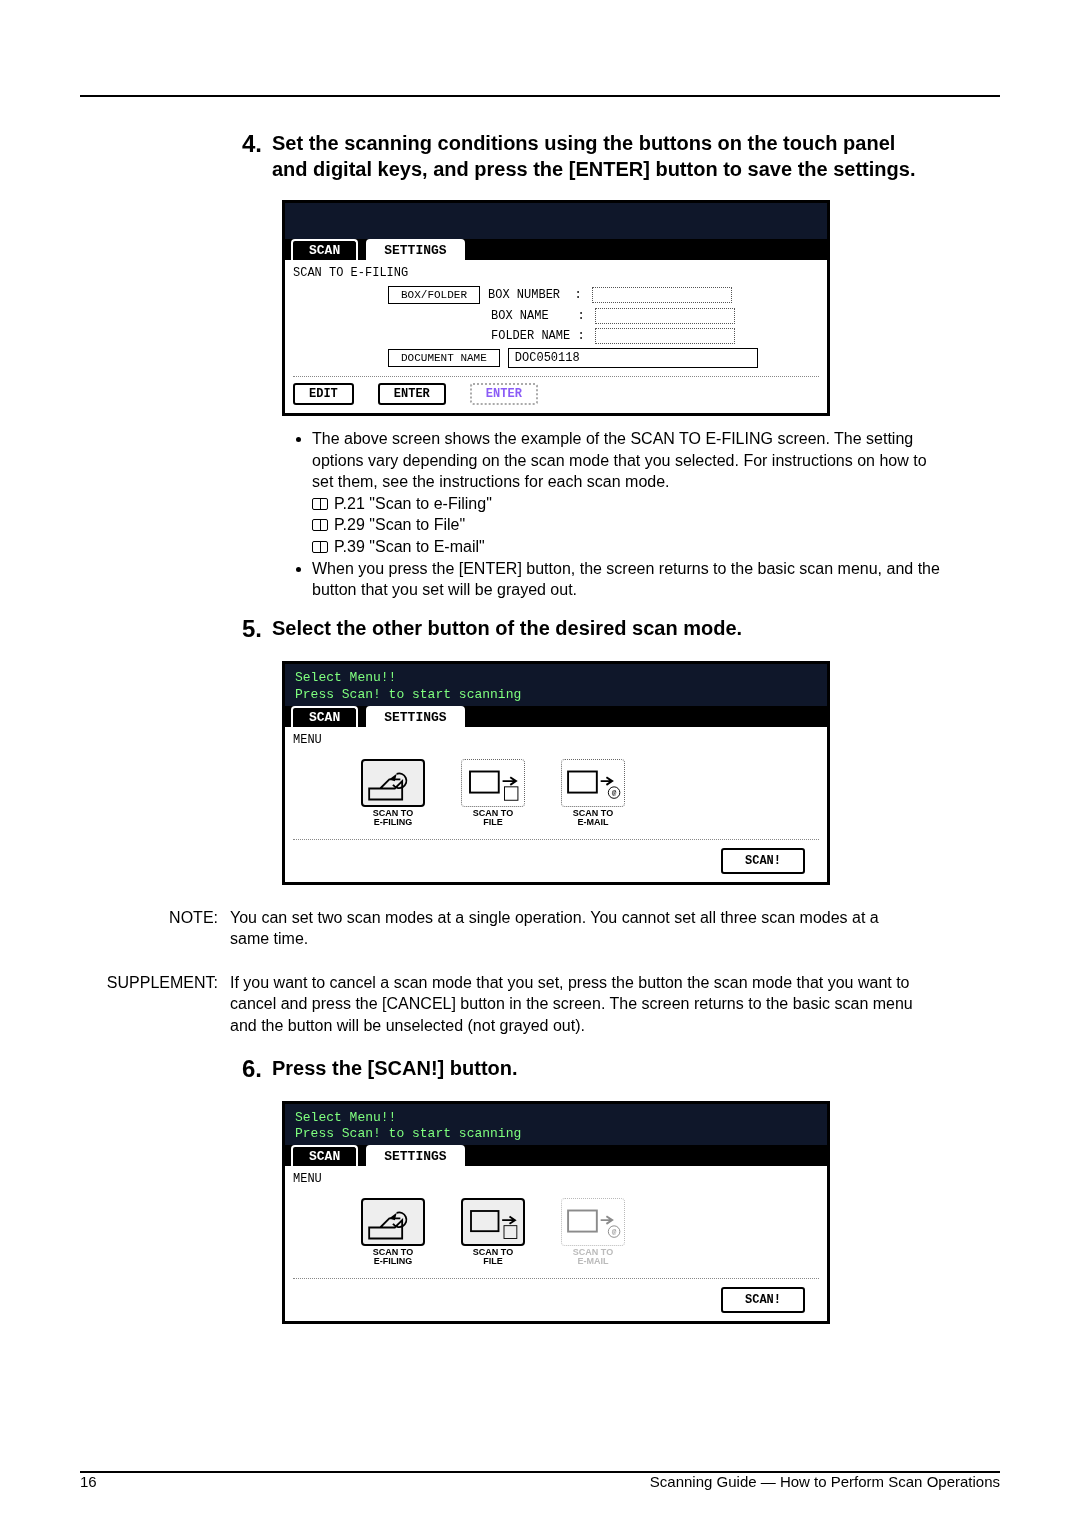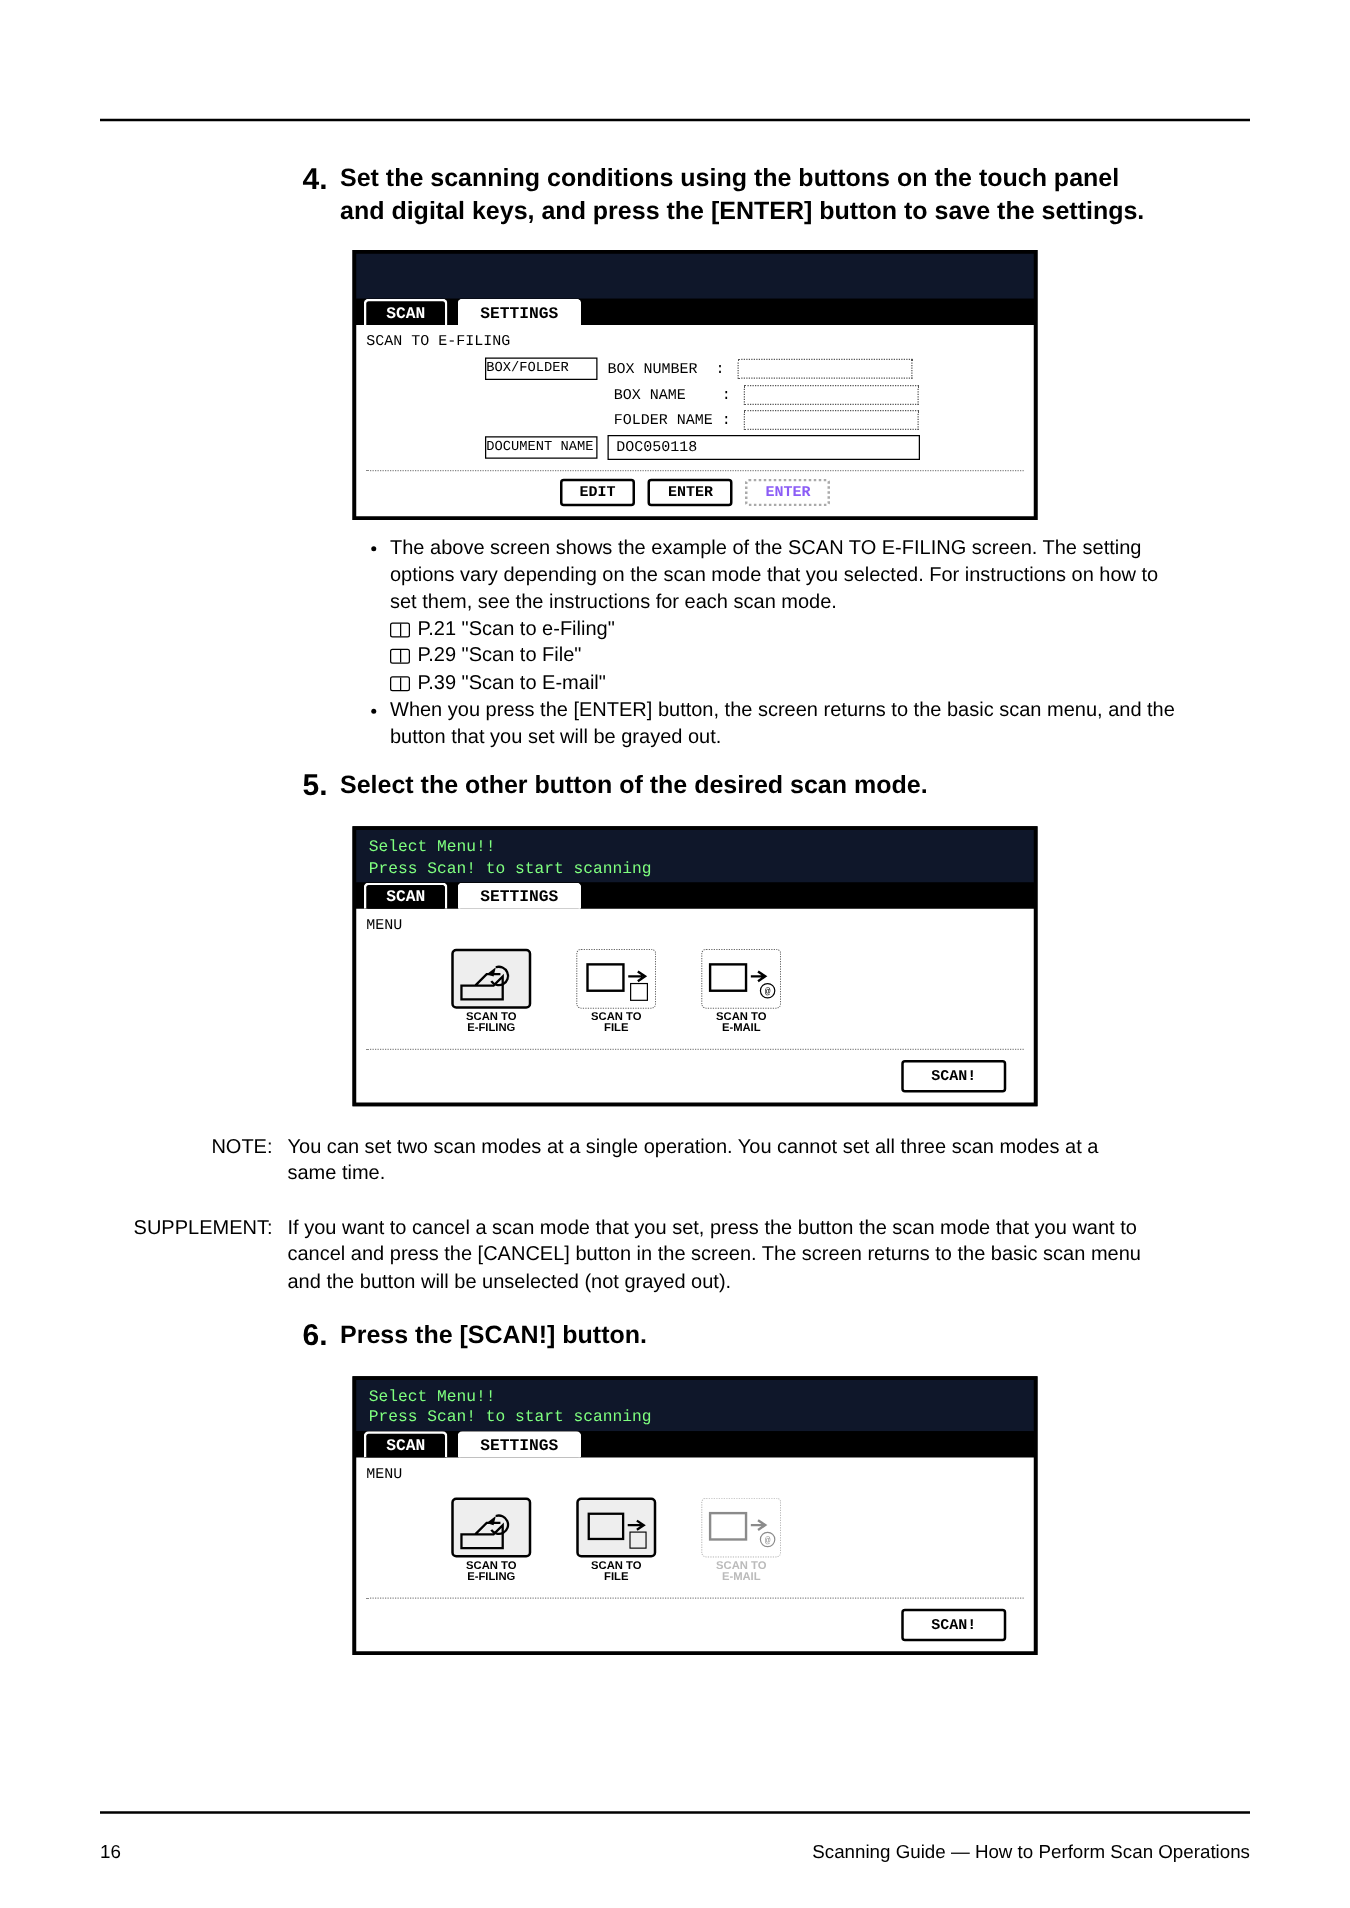--- a/index.html
+++ b/index.html
@@ -98,43 +98,42 @@
     background: #fff;
     color: #000;
     padding: 6px 8px 8px 8px;
     font-family: "Courier New", monospace;
     font-size: 12px;
   }
   .panel-lower .titleline { margin-bottom: 6px; }
   .formrow { display: flex; align-items: center; margin-bottom: 4px; }
   .formrow .labelbox {
     border: 1px solid #000;
-    padding: 2px 0;
+    padding: 2px 12px;
     margin-right: 8px;
     min-width: 90px;
     text-align: left;
     font-size: 11px;
   }
   .formrow .fieldlabel { width: 100px; }
   .dottedbox {
     border: 1px dotted #555;
     height: 16px;
     width: 140px;
     margin-left: 4px;
   }
   .indent-noicon { margin-left: 103px; }
   .formrow .valbox {
     border: 1px solid #000;
     padding: 2px 6px;
     width: 250px;
   }
   .btnrow {
     display: flex;
-    justify-content: center;
-    gap: 10px;
+    gap: 24px;
     margin-top: 8px;
     border-top: 1px dotted #888;
     padding-top: 6px;
   }
   .dbtn {
     border: 2px solid #000;
     background: #fff;
     font-family: "Courier New", monospace;
     font-weight: bold;
     font-size: 12px;
@@ -199,21 +198,21 @@
     font-size: 16px;
     line-height: 1.35;
   }
   .note-block .text, .supp-block .text { max-width: 690px; }
   .footer {
     position: absolute;
     bottom: 36px;
     left: 80px;
     right: 80px;
     border-top: 2px solid #000;
-    padding-top: 22px;
+    padding-top: 0;
     display: flex;
     justify-content: space-between;
     font-size: 15px;
   }
   .dim { color: #bbb; }
 </style>
 </head>
 <body>
 
 <div class="page">

